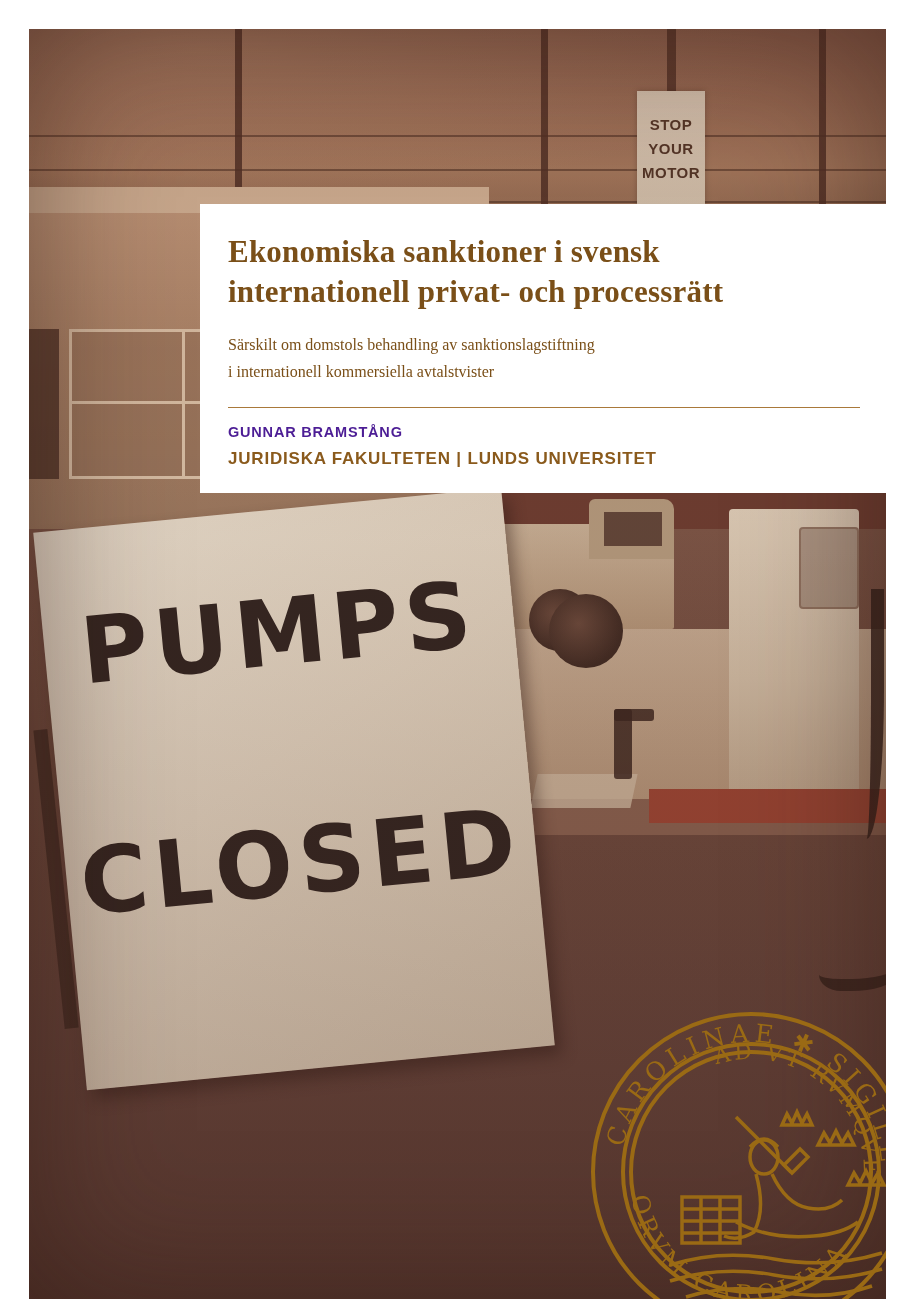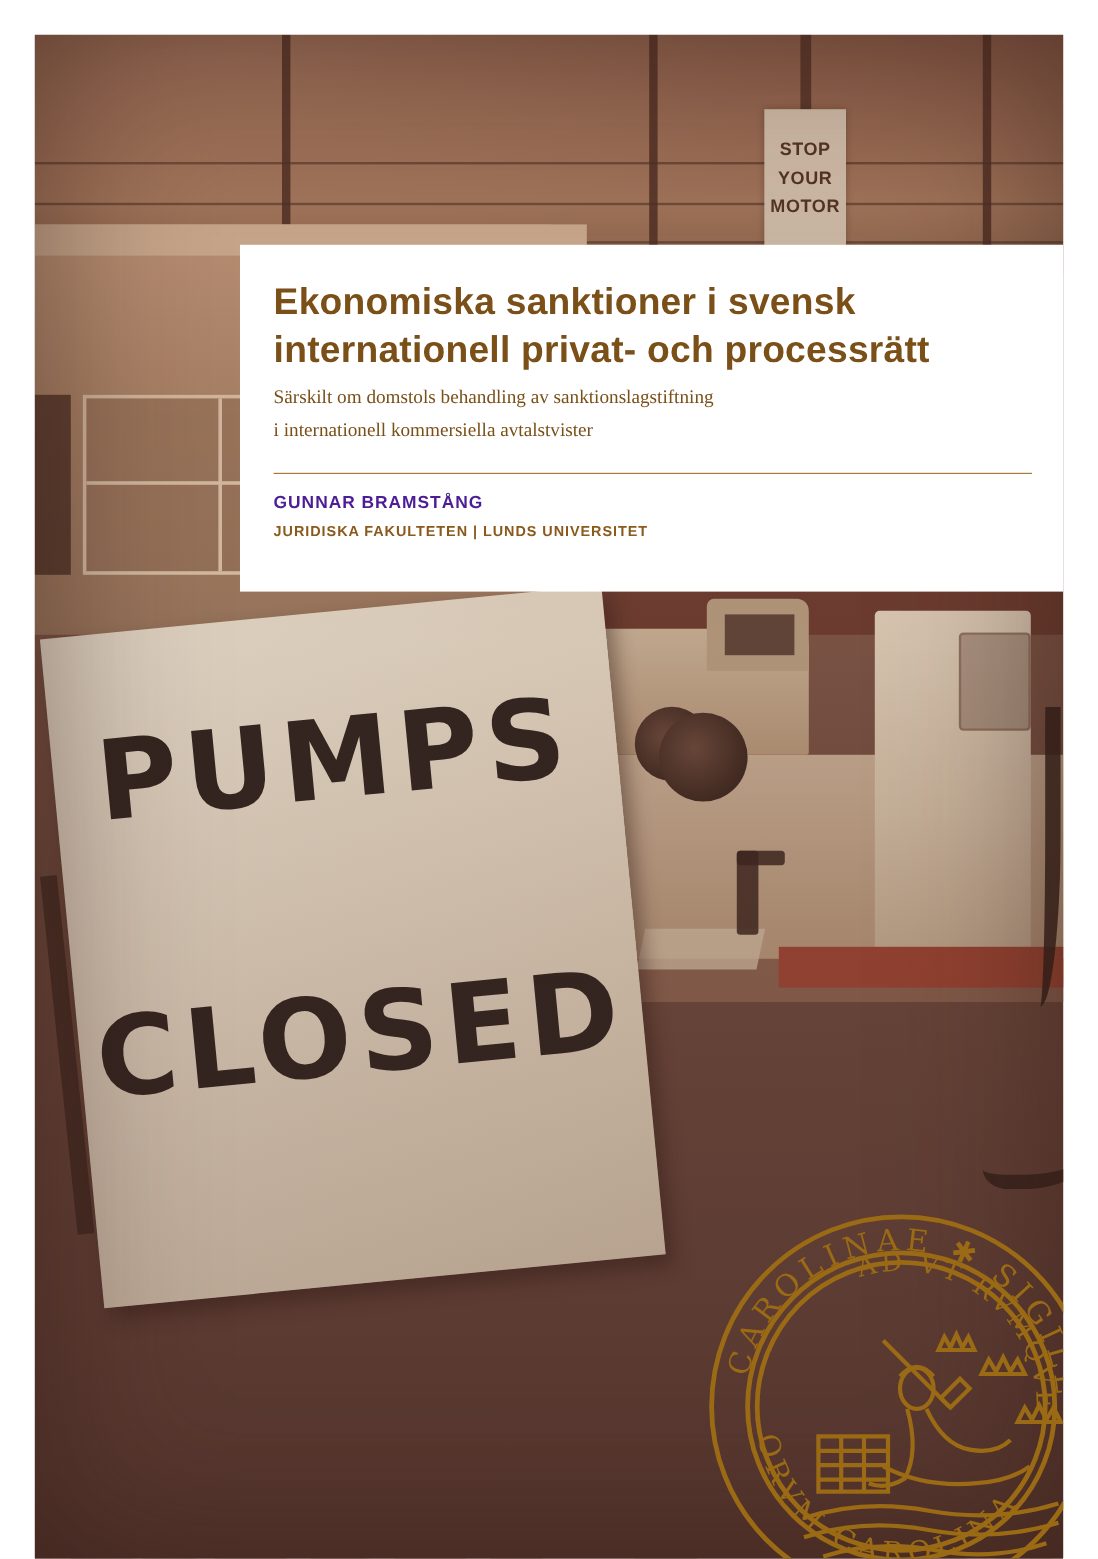--- a/index.html
+++ b/index.html
@@ -334,25 +334,25 @@
     left: 200px;
     top: 204px;
     width: 686px;
     height: 289px;
     background: #ffffff;
     box-sizing: border-box;
     padding: 28px 26px 0 28px;
   }
   .title-main {
     color: #7a4f18;
-    font-family: Liberation Sans, sans-serif;
+    font-family: Liberation Serif, serif;
     font-weight: 700;
     font-size: 31px;
     line-height: 40px;
-    margin: 0 0 6px 0;
+    margin: 0 0 19px 0;
     letter-spacing: 0.2px;
   }
   .title-sub {
     color: #7a4f18;
     font-family: "Liberation Serif", serif;
     font-weight: 400;
     font-size: 16px;
     line-height: 27px;
     margin: 6px 0 0 0;
   }
@@ -367,21 +367,21 @@
     font-family: "Liberation Sans", sans-serif;
     font-weight: 700;
     font-size: 14.5px;
     letter-spacing: 0.8px;
     margin: 0 0 9px 0;
   }
   .affil {
     color: #8a5a1c;
     font-family: "Liberation Sans", sans-serif;
     font-weight: 700;
-    font-size: 12px;
+    font-size: 17px;
     letter-spacing: 0.8px;
     margin: 0;
   }
 
   
   .seal {
     position: absolute;
     right: -30px;
     bottom: -38px;
     width: 330px;

